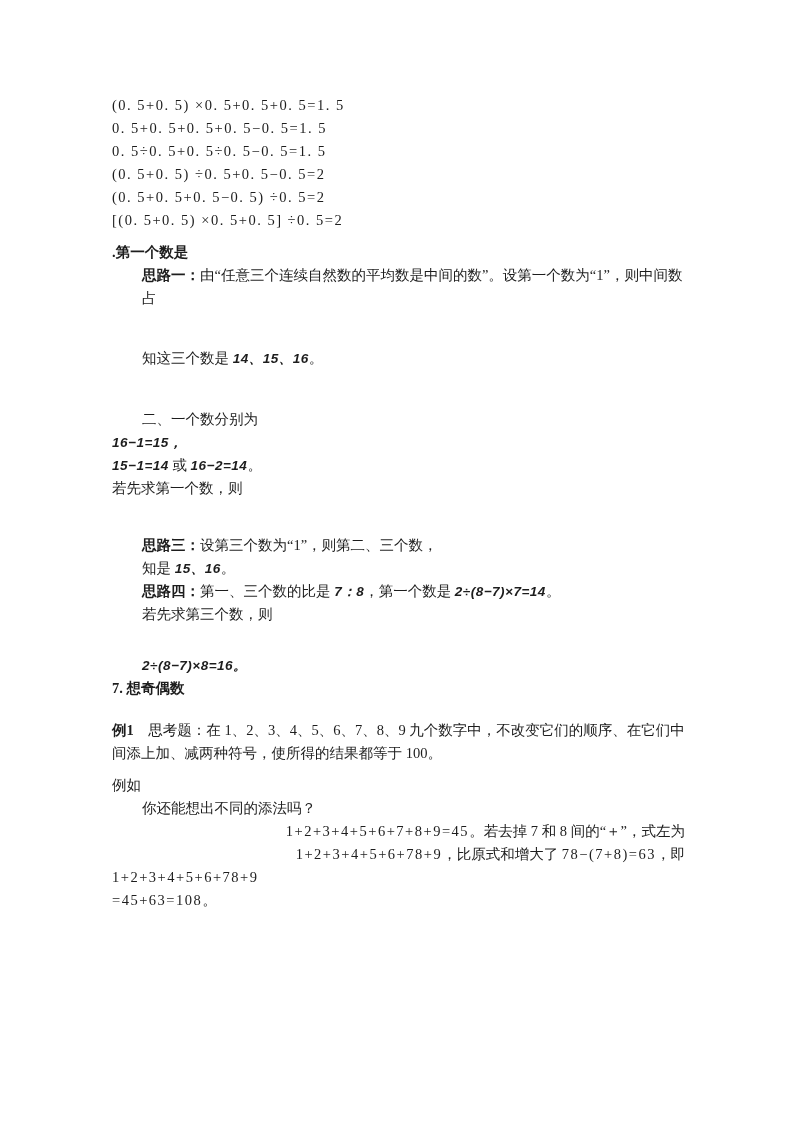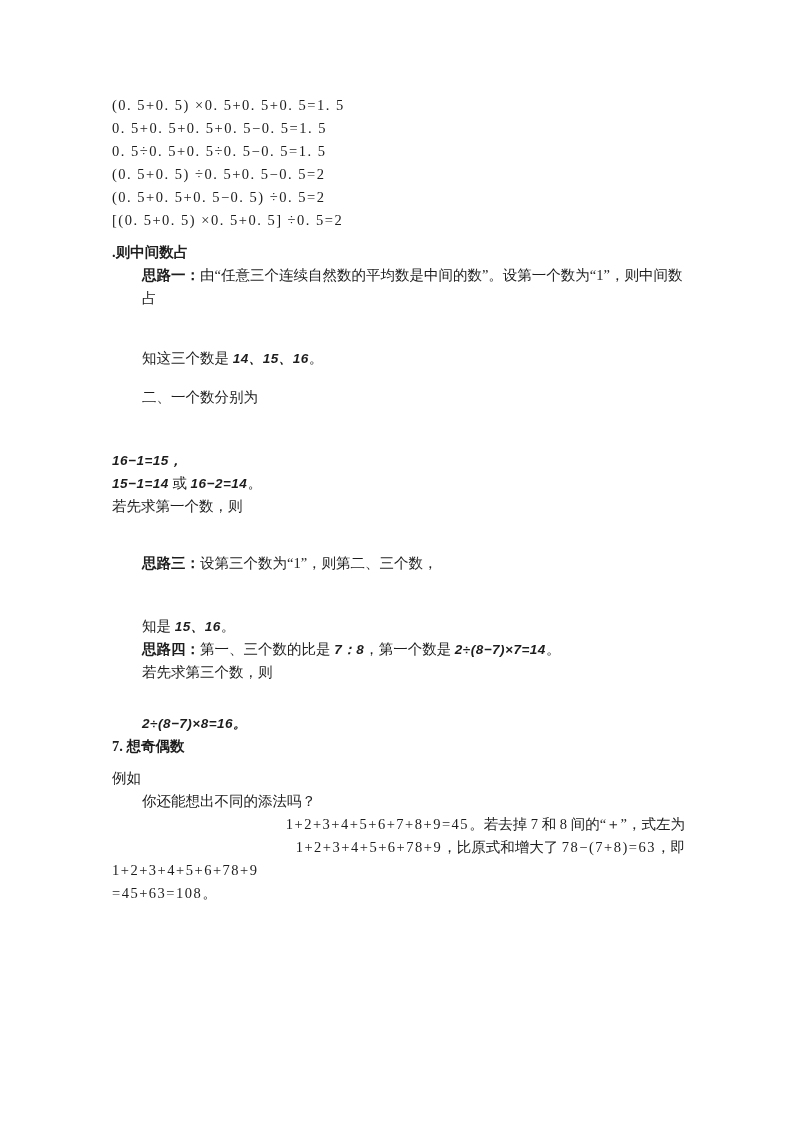--- a/index.html
+++ b/index.html
@@ -21,40 +21,40 @@
     font-family:"Liberation Sans","DejaVu Sans",sans-serif;
     font-weight:600; font-size:13.5px; letter-spacing:0.5px;font-style:italic;
   }
   .eqs { letter-spacing:1.5px; }      
   .mt9  { margin-top:9px; }
   .mt15 { margin-top:28px; }
   .mt19 { margin-top:19px; }
   .mt25 { margin-top:25px; }
   .mt34 { margin-top:34px;font-family:Liberation Serif, serif; }
   .mt37 { margin-top:37px; }
-  .mt38 { margin-top:16px; }
-  .mt40 { margin-top:40px; }
+  .mt38 { margin-top:38px; }
+  .mt40 { }
   .findent { text-indent:19px;text-align:right; }
 </style>
 </head>
 <body>
 
 <div class="page">
   <div class="content">
 
     <div>
       <div class="line ind eqs">(0. 5+0. 5) ×0. 5+0. 5+0. 5=1. 5</div>
       <div class="line ind eqs">0. 5+0. 5+0. 5+0. 5−0. 5=1. 5</div>
       <div class="line ind eqs">0. 5÷0. 5+0. 5÷0. 5−0. 5=1. 5</div>
       <div class="line ind eqs">(0. 5+0. 5) ÷0. 5+0. 5−0. 5=2</div>
       <div class="line ind eqs">(0. 5+0. 5+0. 5−0. 5) ÷0. 5=2</div>
       <div class="line ind eqs">[(0. 5+0. 5) ×0. 5+0. 5] ÷0. 5=2</div>
     </div>
 
-    <p class="heading mt9">.则中间数占</p>
+    <p class="heading mt9">.第一个数是</p>
 
     <p class="ind"><span class="b">思路一：</span><span>由“任意三个连续自然数的平均数是中间的数”。设第一个数为“1”，则中间数占</span></p>
 
     <p class="ind mt37"><span>知这三个数是 </span><span class="sans">14、15、16</span><span>。</span></p>
 
     <p class="ind mt38">二、一个数分别为</p>
 
     <div class="mt40">
       <div class="line ind sans">16−1=15，</div>
       <div class="line ind"><span class="sans">15−1=14</span><span> 或 </span><span class="sans">16−2=14</span><span>。</span></div>
@@ -66,20 +66,21 @@
     <p class="ind mt40"><span>知是 </span><span class="sans">15、16</span><span>。</span></p>
 
     <p class="ind"><span class="b">思路四：</span><span>第一、三个数的比是 </span><span class="sans">7：8</span><span>，第一个数是 </span><span class="sans">2÷(8−7)×7=14</span><span>。</span></p>
 
     <p class="ind">若先求第三个数，则</p>
 
     <p class="ind sans mt15">2÷(8−7)×8=16。</p>
 
     <p class="heading">7. 想奇偶数</p>
 
+    <p class="mt19"><span class="b">例1</span><span>　</span><span>思考题：在 1、2、3、4、5、6、7、8、9 九个数字中，不改变它们的顺序、在它们中间添上加、减两种符号，使所得的结果都等于 100。</span></p>
 
     <p class="mt9">例如</p>
 
 
     <p class="ind">你还能想出不同的添法吗？</p>
 
     <p class="findent"><span class="eqs">1+2+3+4+5+6+7+8+9=45</span><span>。若去掉 7 和 8 间的“＋”，式左为 </span><span class="eqs">1+2+3+4+5+6+78+9</span><span>，比原式和增大了 </span><span class="eqs">78−(7+8)=63</span><span>，即</span></p>
 
     <div class="line ind19 eqs">1+2+3+4+5+6+78+9</div>
     <div class="line ind24 eqs">=45+63=108。</div>

